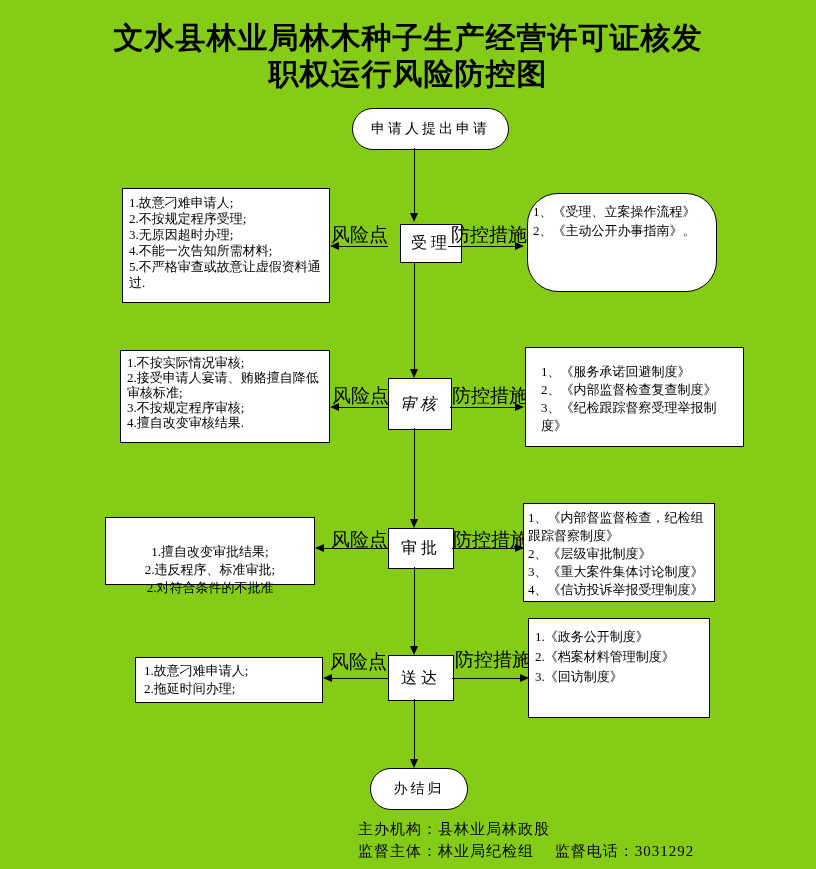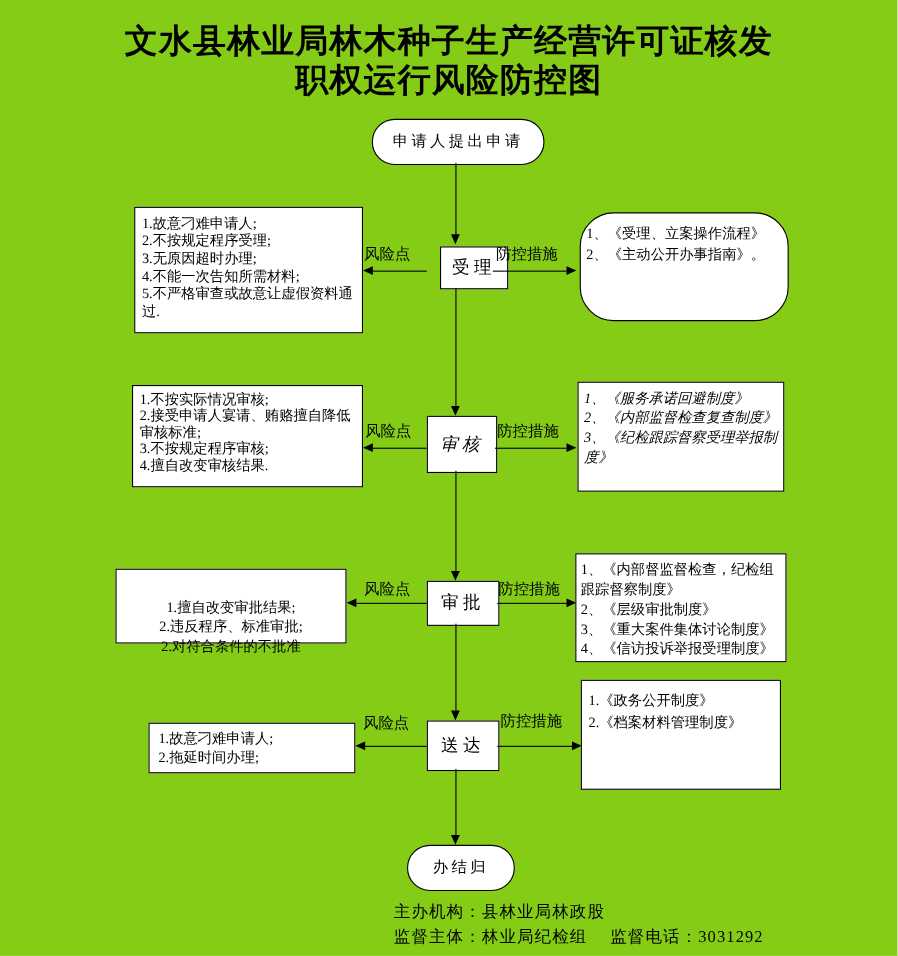--- a/index.html
+++ b/index.html
@@ -2,38 +2,38 @@
 <html><head>
 <meta charset="utf-8">
 <style>
   html,body{margin:0;padding:0;background:#ffffff;}
   .canvas{position:relative;width:816px;height:869px;background:#84cc16;
           font-family:"Liberation Serif","DejaVu Serif",serif;color:#000;overflow:hidden;}
   .title{position:absolute;top:20px;left:0;width:816px;text-align:center;
          font-weight:bold;font-size:30px;line-height:36px;letter-spacing:1px;}
   .oval{position:absolute;border:1px solid #000;border-radius:22px;background:#fff;
         display:flex;align-items:center;justify-content:center;font-size:14px;letter-spacing:3px;}
-  .start-oval{left:338px;top:108px;width:155px;height:40px;font-family:Liberation Mono, monospace;}
+  .start-oval{left:352px;top:108px;width:155px;height:40px;font-family:Liberation Mono, monospace;}
   .end-oval{left:370px;top:768px;width:96px;height:40px;}
   .stage{position:absolute;border:1px solid #000;background:#fff;display:flex;
          align-items:center;justify-content:center;font-size:16px;letter-spacing:4px;}
   .s1{left:400px;top:224px;width:60px;height:37px;}
   .s2{left:388px;top:378px;width:62px;height:50px;font-style:italic;}
   .s3{left:388px;top:528px;width:64px;height:39px;}
   .s4{left:388px;top:655px;width:64px;height:44px;}
   .box{position:absolute;border:1px solid #000;box-sizing:border-box;background:#fff;font-size:13px;}
   .r1{left:122px;top:188px;width:208px;height:115px;padding:6px;line-height:16px;}
   .r2{left:120px;top:350px;width:210px;height:93px;padding:4px 6px;line-height:15px;}
   .r3{left:105px;top:517px;width:210px;height:68px;padding:25px 8px;line-height:18px;text-align:center;}
   .r4{left:135px;top:657px;width:188px;height:46px;padding:4px 8px;line-height:18px;}
   .m1{left:527px;top:193px;width:190px;height:99px;padding:8px 5px;line-height:19px;border-radius:31px;}
-  .m2{left:525px;top:347px;width:188px;height:100px;padding:5px;line-height:18px;font-style:italic;}
+  .m2{left:525px;top:347px;width:219px;height:100px;padding:15px;line-height:18px;}
   .m3{left:523px;top:503px;width:192px;height:99px;padding:5px 4px;line-height:18px;}
   .m4{left:528px;top:618px;width:182px;height:100px;padding:8px 6px;line-height:20px;}
-  .lbl{position:absolute;font-size:14px;white-space:nowrap;}
+  .lbl{position:absolute;font-size:19px;white-space:nowrap;}
   .lb-risk1{left:331px;top:222px;} .lb-ctrl1{left:451px;top:222px;}
   .lb-risk2{left:332px;top:383px;} .lb-ctrl2{left:452px;top:383px;}
   .lb-risk3{left:331px;top:527px;} .lb-ctrl3{left:453px;top:527px;}
   .lb-risk4{left:330px;top:649px;} .lb-ctrl4{left:455px;top:647px;}
   .vline{position:absolute;width:1px;background:#000;left:414px;}
   .v1{top:148px;height:66px;} .v2{top:262px;height:107px;} .v3{top:428px;height:91px;}
   .v4{top:567px;height:79px;} .v5{top:699px;height:60px;}
   .ah-down{position:absolute;width:0;height:0;left:410px;
            border-left:4px solid transparent;border-right:4px solid transparent;border-top:9px solid #000;}
   .a1{top:213px;} .a2{top:369px;} .a3{top:519px;} .a4{top:646px;} .a5{top:759px;}
@@ -141,20 +141,21 @@
   <div class="lbl lb-risk4">风险点</div>
   <div class="hline hl4L"></div>
   <div class="ah-left aL4"></div>
   <div class="stage s4">送达</div>
   <div class="lbl lb-ctrl4">防控措施</div>
   <div class="hline hl4R"></div>
   <div class="ah-right aR4"></div>
   <div class="box m4">
     <div>1.《政务公开制度》</div>
     <div>2.《档案材料管理制度》</div>
+    <div>3.《回访制度》</div>
   </div>
 
   <div class="vline v5"></div>
   <div class="ah-down a5"></div>
 
   <div class="oval end-oval">办结归</div>
 
   <div class="footer-line f1">主办机构：县林业局林政股</div>
   <div class="footer-line f2">监督主体：林业局纪检组　 监督电话：3031292</div>
 

